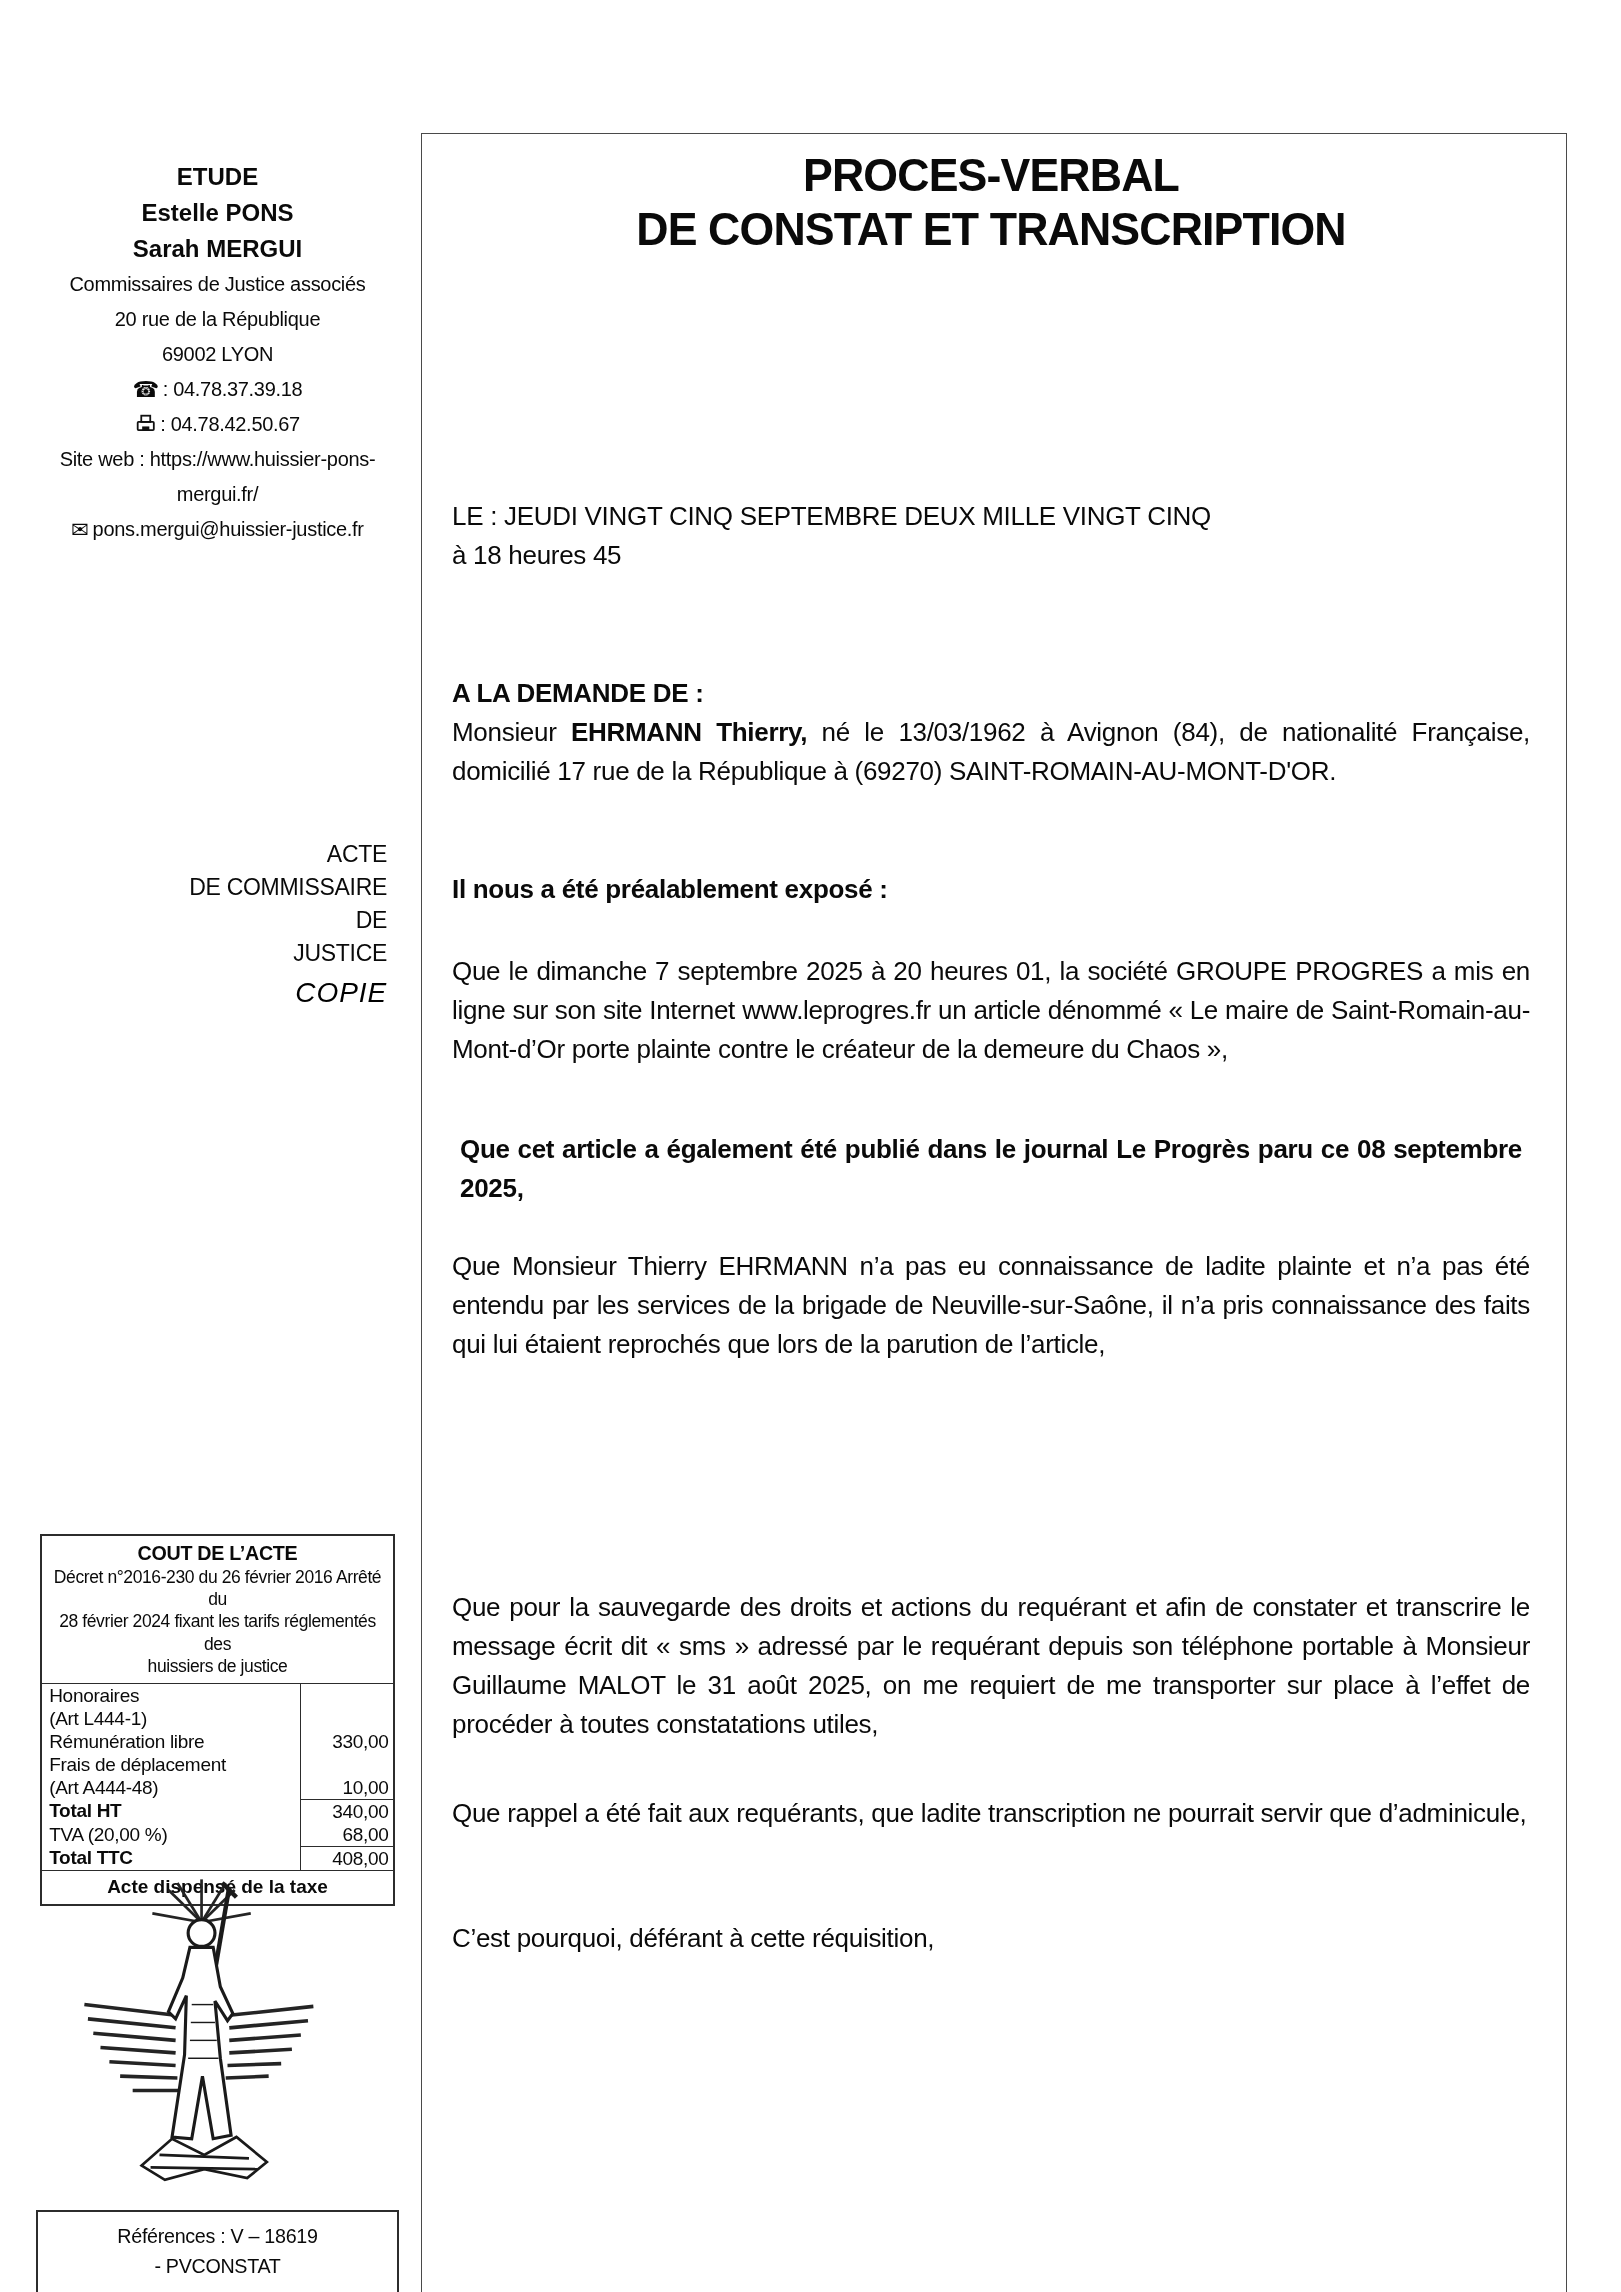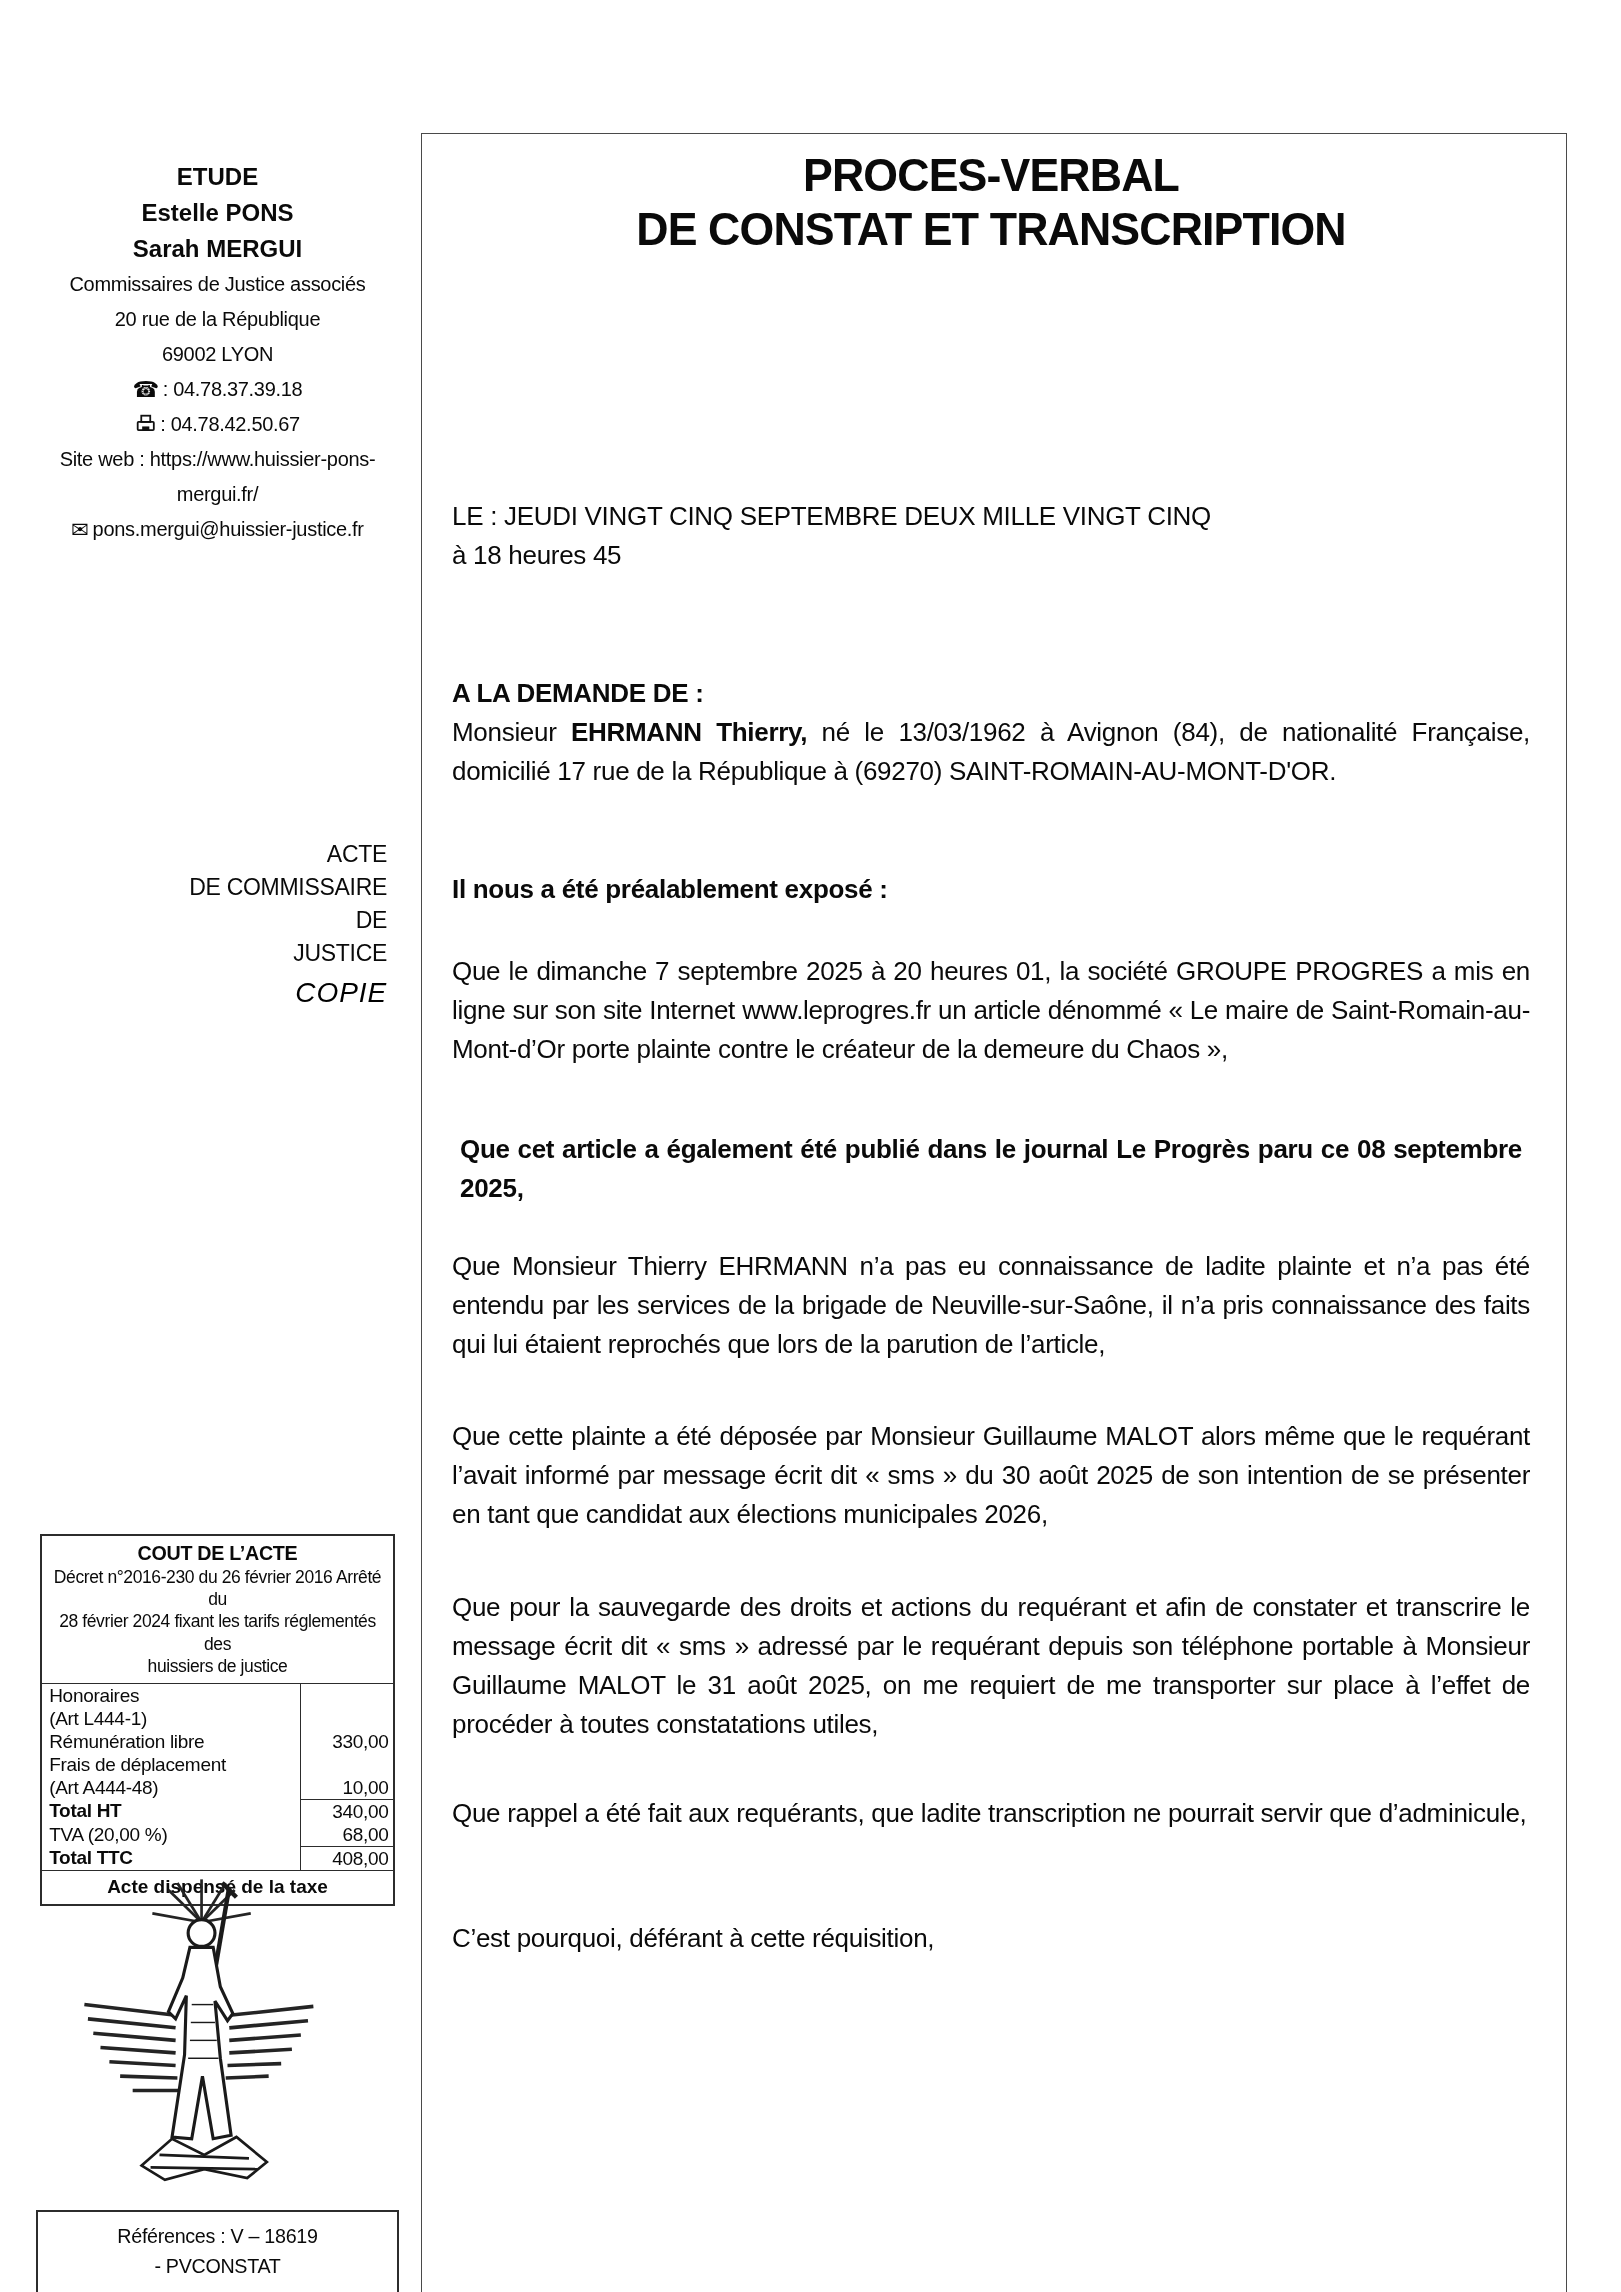--- a/index.html
+++ b/index.html
@@ -208,20 +208,19 @@
     <div class="mb demande body-text">
       <div class="head-bold">A LA DEMANDE DE :</div>
       <p class="para" style="margin:0;"><span>Monsieur </span><strong>EHRMANN Thierry,</strong><span> né le 13/03/1962 à Avignon (84), de nationalité Française, domicilié 17 rue de la République à (69270) SAINT-ROMAIN-AU-MONT-D'OR.</span></p>
     </div>
 
     <div class="mb expose body-text head-bold">Il nous a été préalablement exposé :</div>
 
     <p class="mb p1 para body-text" style="margin:0;">Que le dimanche 7 septembre 2025 à 20 heures 01, la société GROUPE PROGRES a mis en ligne sur son site Internet www.leprogres.fr un article dénommé « Le maire de Saint-Romain-au-Mont-d’Or porte plainte contre le créateur de la demeure du Chaos »,</p>
     <p class="mb p2 para body-text" style="margin:8px;font-weight:bold;">Que cet article a également été publié dans le journal Le Progrès paru ce 08 septembre 2025,</p>
     <p class="mb p3 para body-text" style="margin:0;">Que Monsieur Thierry EHRMANN n’a pas eu connaissance de ladite plainte et n’a pas été entendu par les services de la brigade de Neuville-sur-Saône, il n’a pris connaissance des faits qui lui étaient reprochés que lors de la parution de l’article,</p>
-    <p class="mb p4 para body-text" style="margin:0;">Que cette plainte a été déposée par Monsieur Guillaume MALOT alors même que le requérant l’avait informé par message écrit dit « sms » du 30 août 2025 de son intention de se présenter en tant que candidat aux élections municipales 2026,</p>
     <p class="mb p5 para body-text" style="margin:0;">Que pour la sauvegarde des droits et actions du requérant et afin de constater et transcrire le message écrit dit « sms » adressé par le requérant depuis son téléphone portable à Monsieur Guillaume MALOT le 31 août 2025, on me requiert de me transporter sur place à l’effet de procéder à toutes constatations utiles,</p>
     <p class="mb p7 body-text" style="margin:0;">C’est pourquoi, déférant à cette réquisition,</p>
     <p class="mb p6 para body-text" style="margin:0;">Que rappel a été fait aux requérants, que ladite transcription ne pourrait servir que d’adminicule,</p>
 
   </main>
 </div>
 
 
 </body></html>

